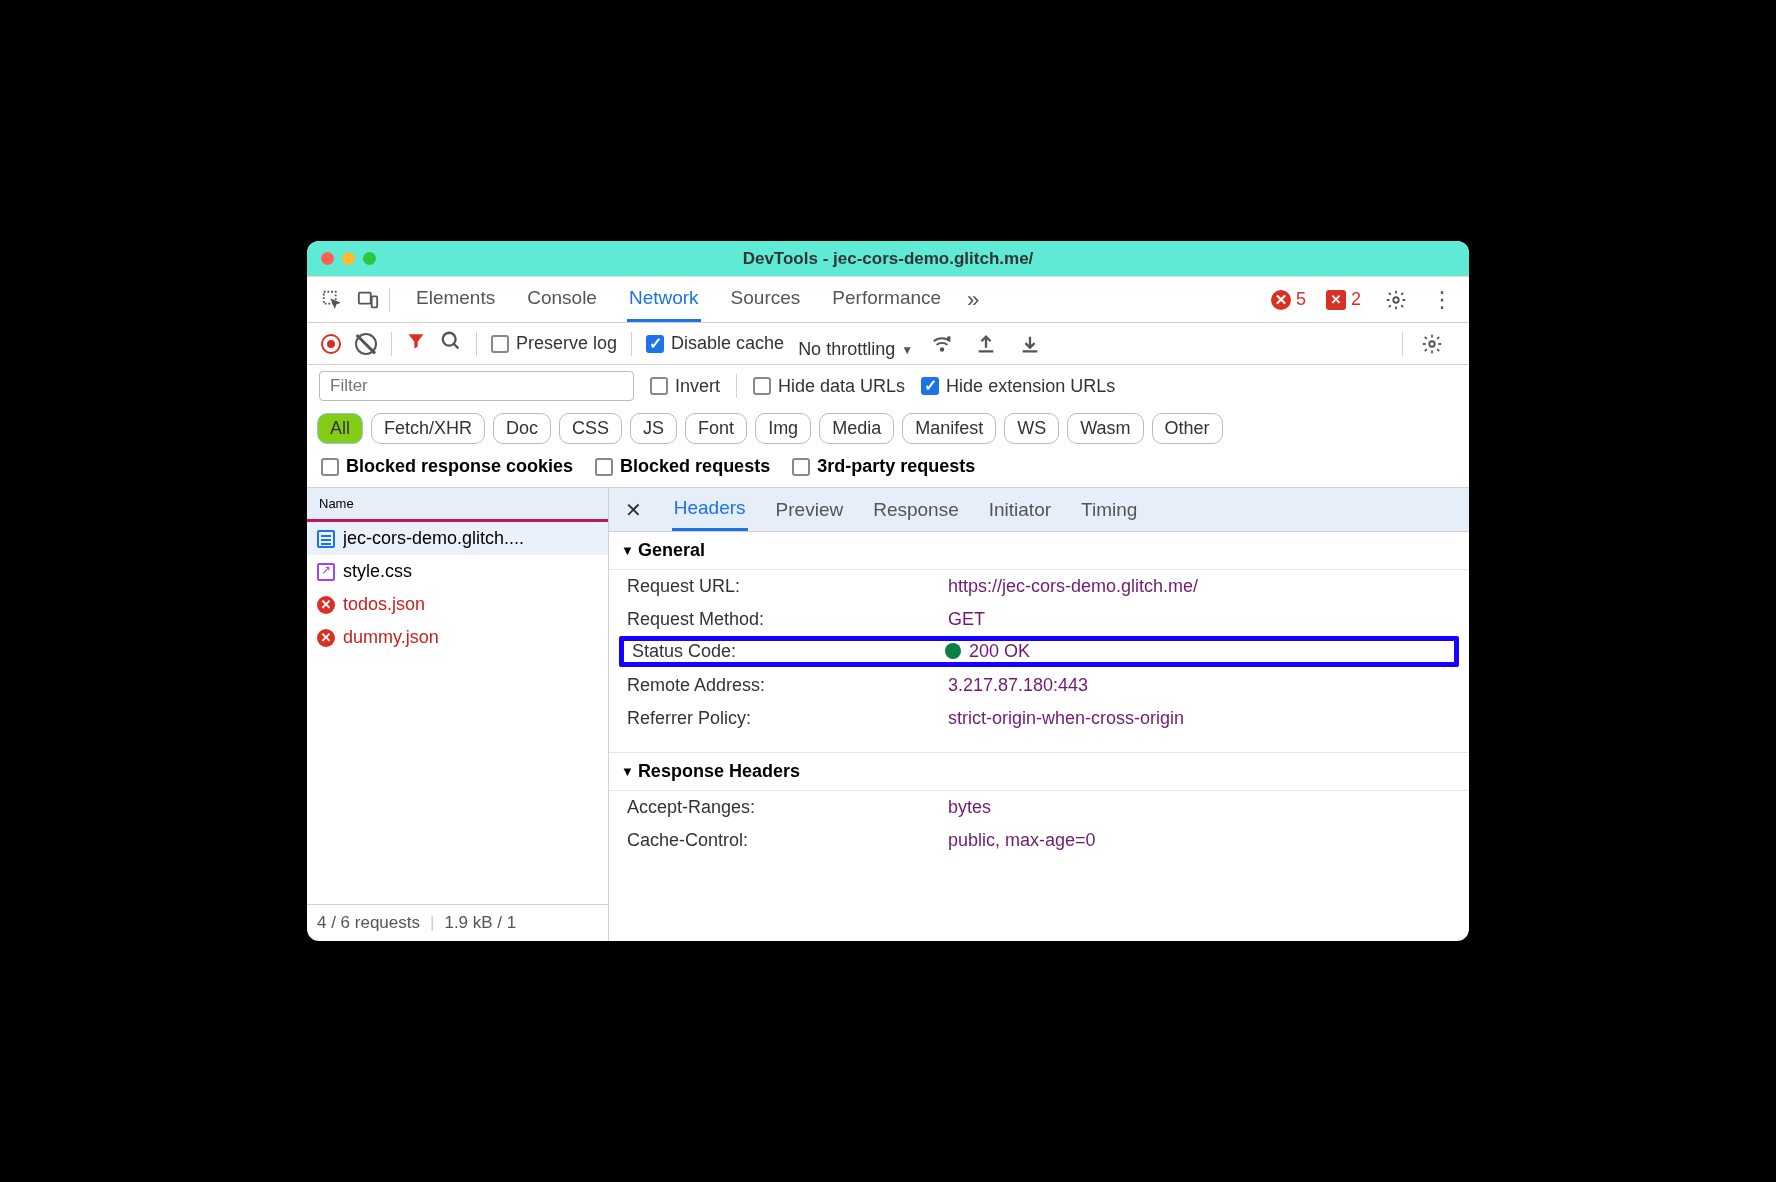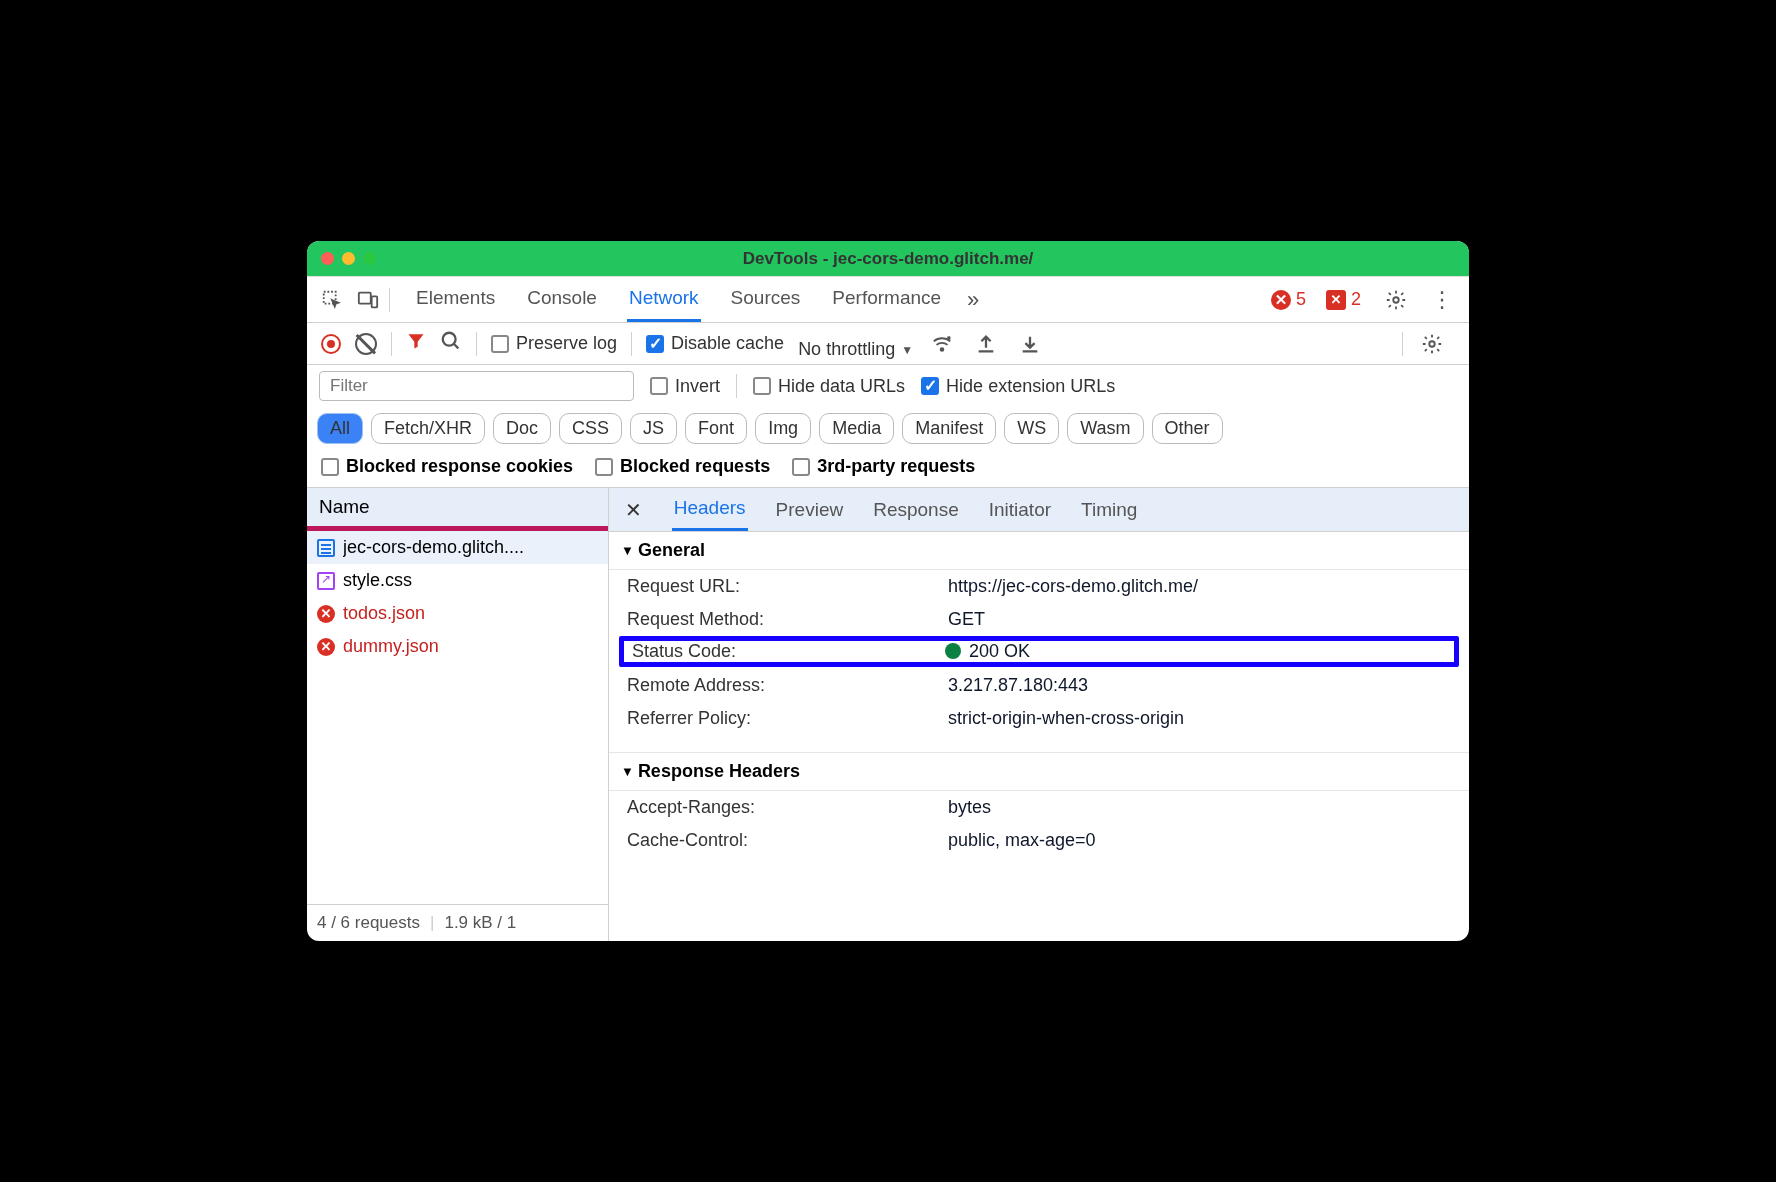--- a/index.html
+++ b/index.html
@@ -17,21 +17,21 @@
   height: 700px;
   background: #fff;
   border-radius: 12px;
   box-shadow: 0 30px 60px rgba(0,0,0,.5);
   overflow: hidden;
   display: flex;
   flex-direction: column;
 }
 .titlebar {
   height: 36px;
-  background: #22c55e;
+  background: #5eead4;
   display: flex;
   align-items: center;
   position: relative;
   border-bottom: 1px solid #e0e0e0;
 }
 .traffic { position: absolute; left: 14px; display: flex; gap: 8px; }
 .traffic span { width: 13px; height: 13px; border-radius: 50%; display: block; }
 .tclose { background: #ff5f57; }
 .tmin { background: #febc2e; }
 .tmax { background: #28c840; }
@@ -92,33 +92,33 @@
 .filter-input { width: 315px; height: 30px; border: 1.5px solid #bbb; border-radius: 4px; padding: 0 10px; font-size: 17px; color: #888; }
 .chiprow {
   display: flex;
   align-items: center;
   gap: 8px;
   padding: 6px 10px;
   font-size: 18px;
   flex-wrap: wrap;
 }
 .chip { border: 1.5px solid #bbb; border-radius: 10px; padding: 4px 12px; cursor: pointer; color: #333; }
-.chip.active { background: #3b82f6; border-color: #9ec2f0; }
+.chip.active { background: #84cc16; border-color: #9ec2f0; }
 .optrow {
   display: flex;
   align-items: center;
   gap: 22px;
   padding: 6px 14px 10px;
   font-size: 18px;
   border-bottom: 1px solid #d0d0d0;
   font-weight: bold;
 }
 .content { flex: 1; display: flex; overflow: hidden; }
 .sidebar { width: 302px; border-right: 1px solid #d0d0d0; display: flex; flex-direction: column; }
-.side-head { background: #e6eef9; padding: 8px 12px; font-size: 19px; border-bottom: 5px solid #be185d; }
+.side-head { background: #e6eef9; padding: 8px 12px; font-size: 13px; border-bottom: 3px solid #be185d; }
 .reqlist { flex: 1; overflow: auto; }
 .req { display: flex; align-items: center; gap: 8px; padding: 6px 10px; font-size: 18px; cursor: pointer; }
 .req.sel { background: #eaf1fb; }
 .req .ficon { width: 18px; height: 18px; flex-shrink: 0; }
 .req.err { color: #c5221f; }
 .req .name { white-space: nowrap; overflow: hidden; text-overflow: ellipsis; }
 .doc-icon { border: 2px solid #1a73e8; border-radius: 2px; position: relative; }
 .doc-icon::before { content:''; position: absolute; top: 3px; left: 2px; right: 2px; height: 2px; background: #1a73e8; box-shadow: 0 4px 0 #1a73e8, 0 8px 0 #1a73e8; }
 .css-icon { border: 2px solid #a142f4; border-radius: 2px; position: relative; }
 .css-icon::after { content:'↗'; position:absolute; top:-2px; left:2px; font-size:12px; color:#a142f4; }
@@ -128,21 +128,21 @@
 .detail { flex: 1; display: flex; flex-direction: column; overflow: hidden; }
 .dtabs { background: #e6eef9; display: flex; align-items: center; gap: 26px; padding: 0 12px; height: 44px; font-size: 19px; border-bottom: 1px solid #d0d0d0; }
 .dtab { padding: 9px 2px; cursor: pointer; color: #555; }
 .dtab.active { color: #1a73e8; border-bottom: 3px solid #1a73e8; }
 .closex { font-size: 20px; color: #333; cursor: pointer; padding: 0 4px; }
 .dbody { flex: 1; overflow: auto; font-size: 18px; }
 .section-head { padding: 8px 12px; font-weight: 600; cursor: pointer; display: flex; align-items: center; gap: 4px; border-bottom: 1px solid #e6e6e6; }
 .tri { font-size: 13px; }
 .kv { display: flex; padding: 6px 18px; gap: 16px; }
 .kv .k { width: 305px; color: #333; }
-.kv .v { flex: 1; color: #0f172a; }
+.kv .v { flex: 1; color: #701a75; }
 .status-dot { display: inline-block; width: 16px; height: 16px; background: #0b8043; border-radius: 50%; margin-right: 8px; vertical-align: -2px; }
 .highlight-box { border: 5px solid #1600ff; border-radius: 2px; margin: 0 10px 2px; }
 .highlight-box .kv { padding: 0 8px; }
 .highlight-box .k { width: 297px; }
 .section-gap { height: 18px; border-bottom: 1px solid #e6e6e6; }
 </style>
 </head>
 <body>
 
 <div class="window">

